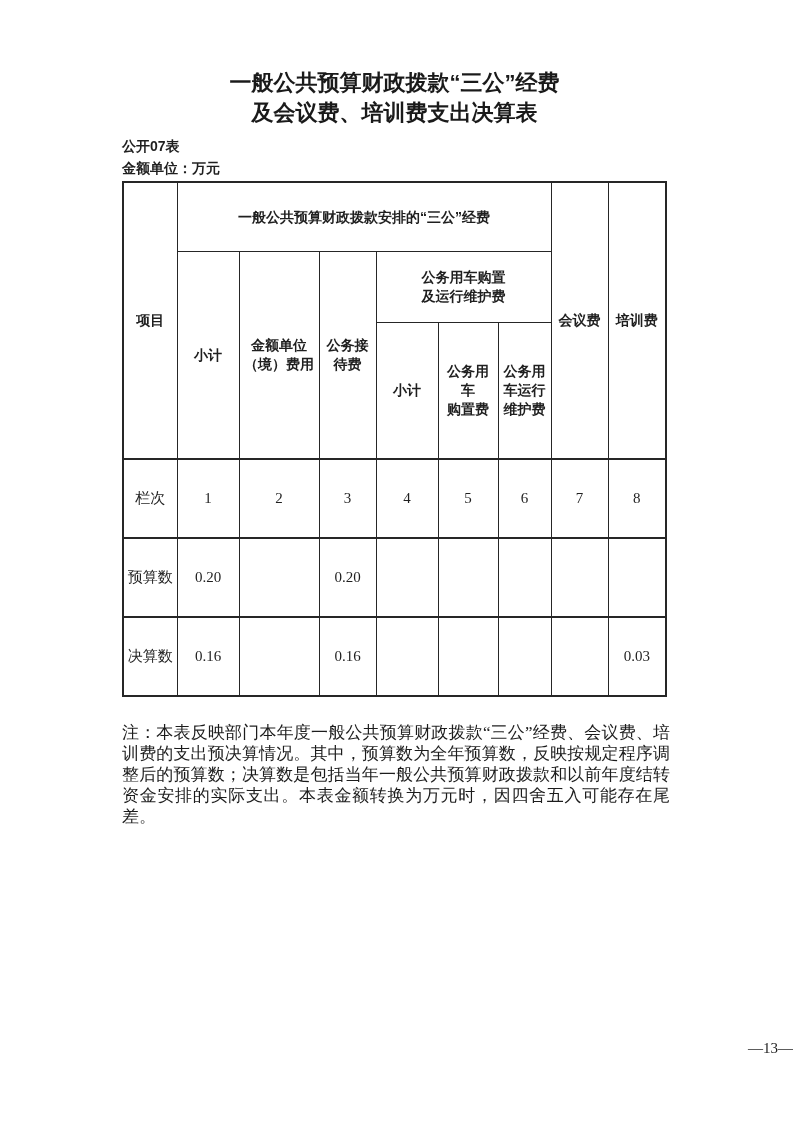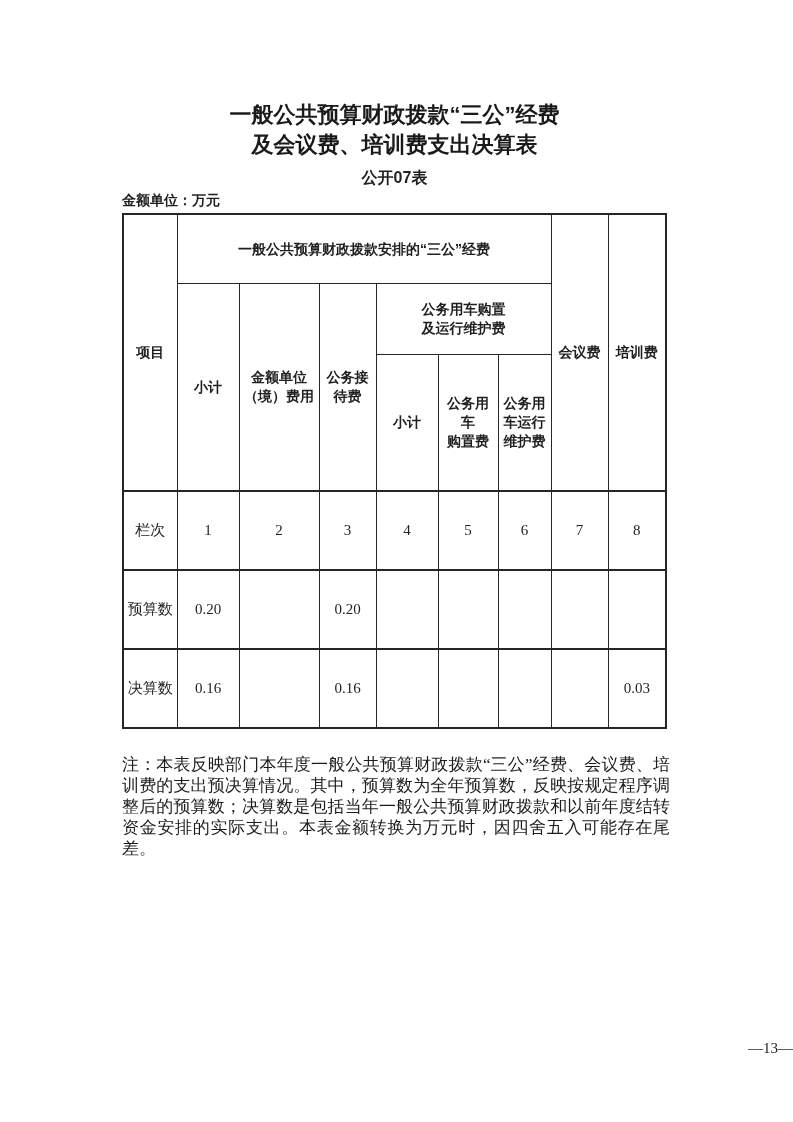--- a/index.html
+++ b/index.html
@@ -10,34 +10,34 @@
     background: #ffffff;
     color: #1f1f1f;
     overflow: hidden;
     font-family: "Liberation Serif", serif;
   }
   .content {
     margin-left: 122px;
     width: 545px;
   }
   .title-block {
-    padding-top: 100px;
+    padding-top: 68px;
     text-align: center;
     font-family: "Liberation Sans", sans-serif;
     font-weight: bold;
     font-size: 22px;
     line-height: 30px;
     color: #1a1a1a;
   }
   .table-code {
     margin-top: 10px;
-    text-align: center;
+    text-align: left;
     font-family: "Liberation Sans", sans-serif;
     font-weight: bold;
-    font-size: 16px;
+    font-size: 14px;
     line-height: 16px;
   }
   .meta-row {
     margin-top: 6px;
     display: flex;
     justify-content: space-between;
     align-items: flex-end;
     font-family: "Liberation Sans", sans-serif;
     font-weight: bold;
     font-size: 14px;

